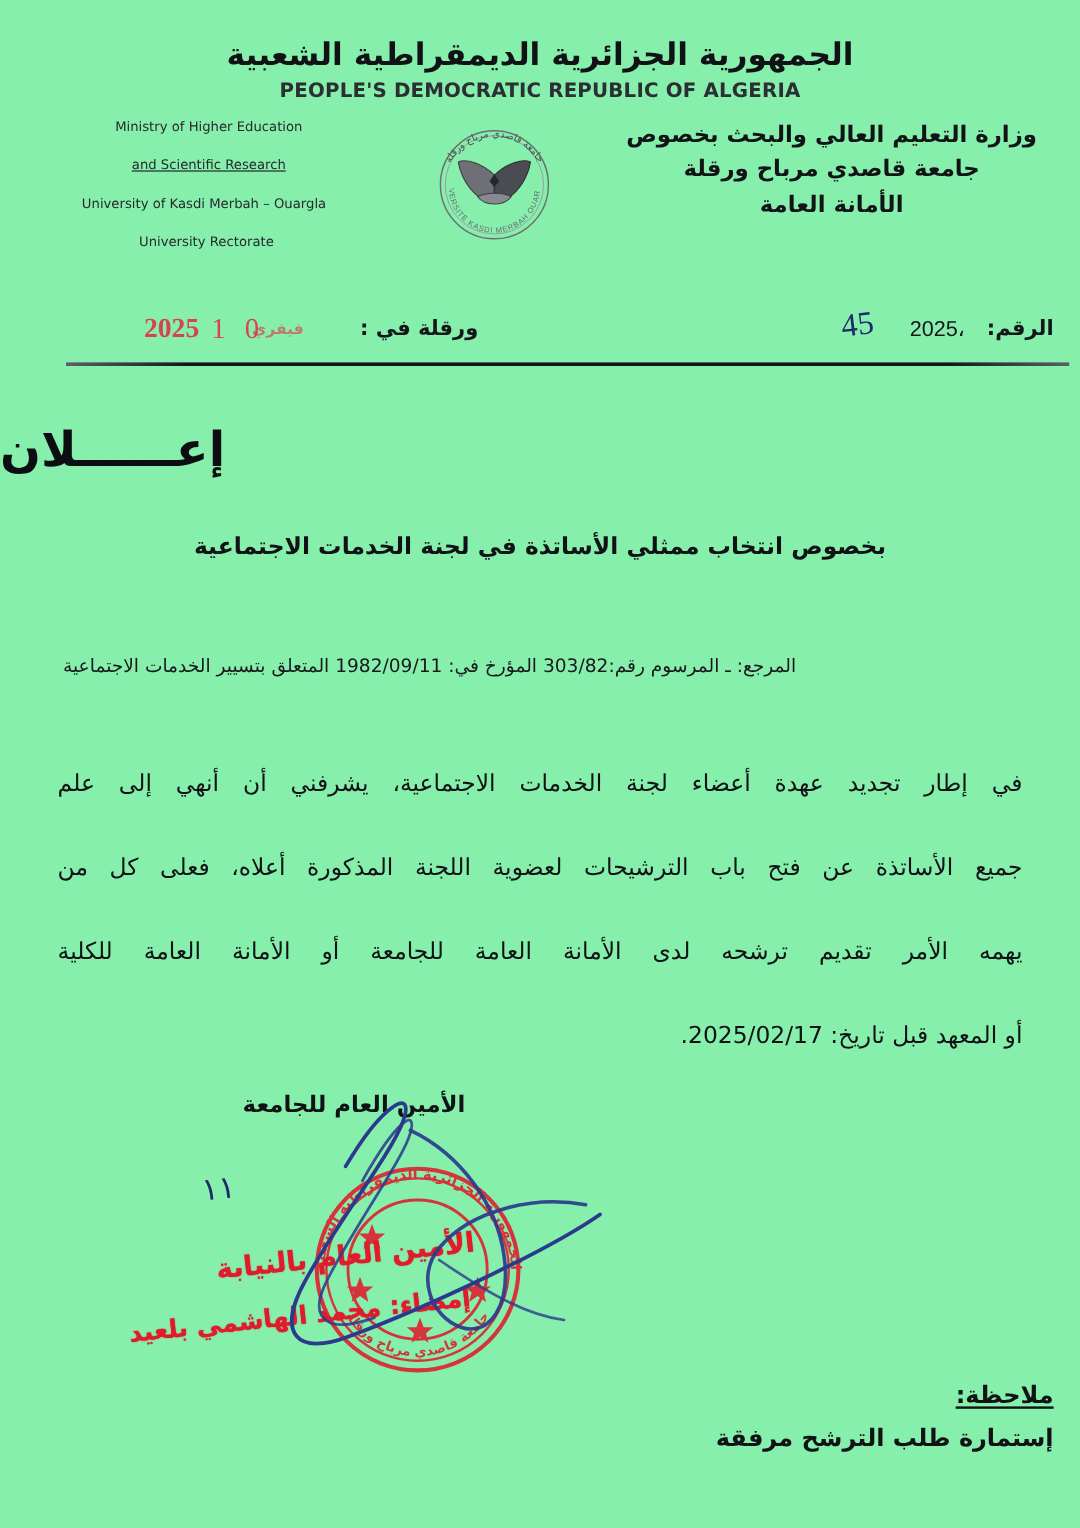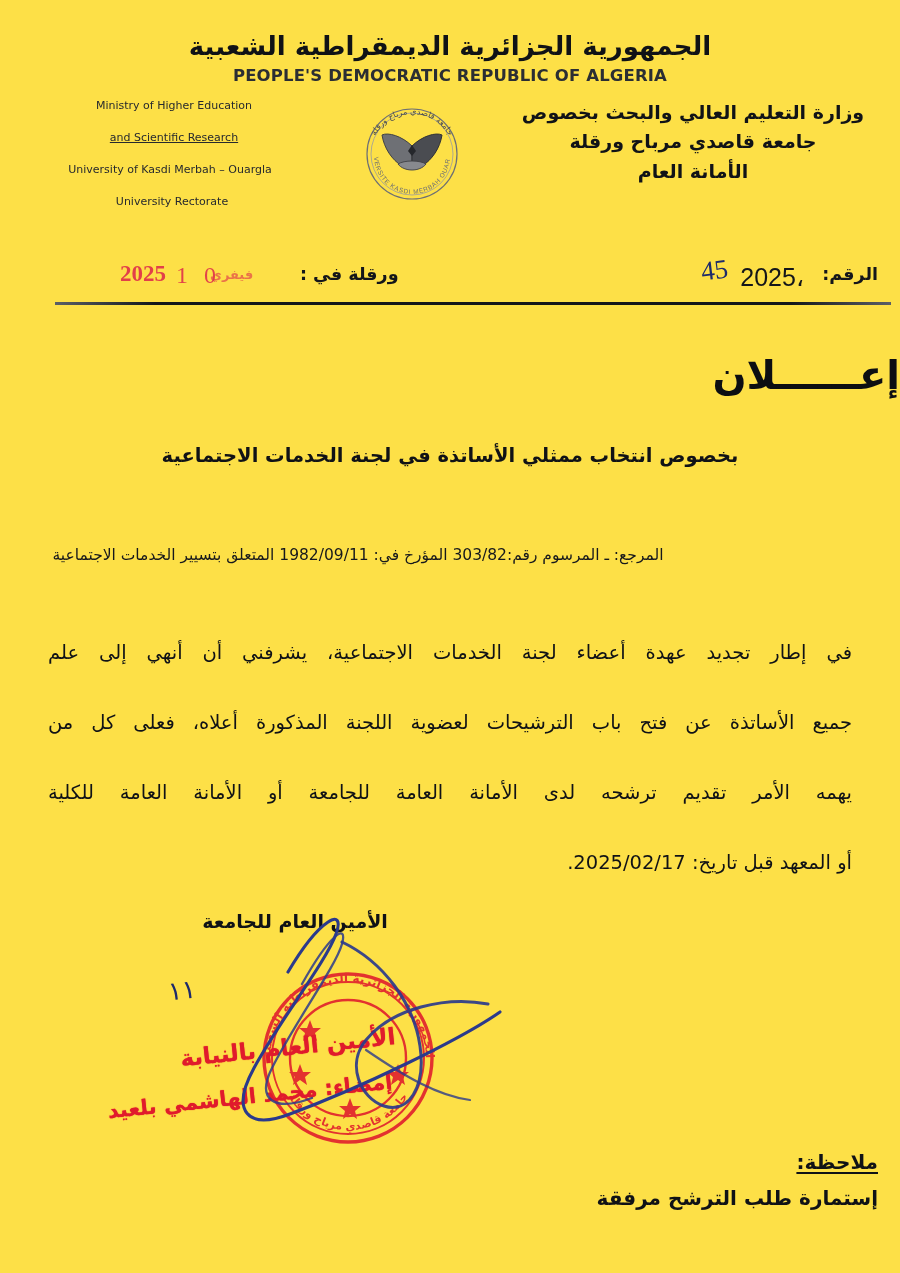--- a/index.html
+++ b/index.html
@@ -13,21 +13,21 @@
     height: 1273px;
     position: relative;
     font-family: "DejaVu Sans", "Liberation Sans", sans-serif;
     color: #14161a;
     overflow: hidden;
   }
 
   .page {
     position: absolute;
     inset: 0;
-    background: #fde047;
+    background: #86efac;
   }
 
   
   .ar {
     direction: rtl;
     unicode-bidi: isolate;
     font-family: "DejaVu Sans", "Liberation Sans", sans-serif;
   }
   .abs { position: absolute; }
 
@@ -105,21 +105,21 @@
     position: absolute;
     right: 22px;
     top: 2px;
     font-size: 17.5px;
     font-weight: 700;
   }
   #ref-year {
     position: absolute;
     right: 96px;
     top: 1px;
-    font-size: 25px;
+    font-size: 18px;
     font-weight: 400;
     font-family: "Liberation Sans", sans-serif;
   }
   #ref-number {
     position: absolute;
     right: 172px;
     top: -7px;
     font-size: 27px;
     color: #1d2a6b;
     font-family: "Liberation Serif", serif;
@@ -173,21 +173,21 @@
     width: 836px;
     height: 3px;
     background: linear-gradient(90deg, #5b5f66 0%, #14161a 12%, #14161a 88%, #5b5f66 100%);
   }
 
   
   #doc-title {
     top: 352px;
     left: 0;
     width: 900px;
-    text-align: right;
+    text-align: left;
     font-size: 40px;
     font-weight: 700;
     letter-spacing: 1px;
     color: #0c0e12;
   }
   #doc-subtitle {
     top: 444px;
     left: 0;
     width: 900px;
     text-align: center;
@@ -319,21 +319,21 @@
   <div class="abs" id="ministry-en">
     <span class="en-l">Ministry of Higher Education</span>
     <span class="en-l">and Scientific Research</span>
     <span class="en-l">University of Kasdi  Merbah – Ouargla</span>
     <span class="en-l">University Rectorate</span>
   </div>
 
   <div class="abs ar" id="ministry-ar">
     <span class="ar-l">وزارة التعليم العالي والبحث بخصوص</span>
     <span class="ar-l spread">جامعة قاصدي مرباح ورقلة</span>
-    <span class="ar-l">الأمانة العام</span>
+    <span class="ar-l">الأمانة العامة</span>
   </div>
 
   <div class="abs" id="university-emblem">
     <svg viewBox="0 0 108 100" width="108" height="100" aria-hidden="true">
       <defs>
         <path id="arcTop" d="M 12,54 A 42,42 0 0 1 96,54" fill="none"></path>
         <path id="arcBot" d="M 16,54 A 38,38 0 0 0 92,54" fill="none"></path>
       </defs>
 
       <circle cx="54" cy="52" r="45" fill="none" stroke="#6d6f74" stroke-width="1.2"></circle>

